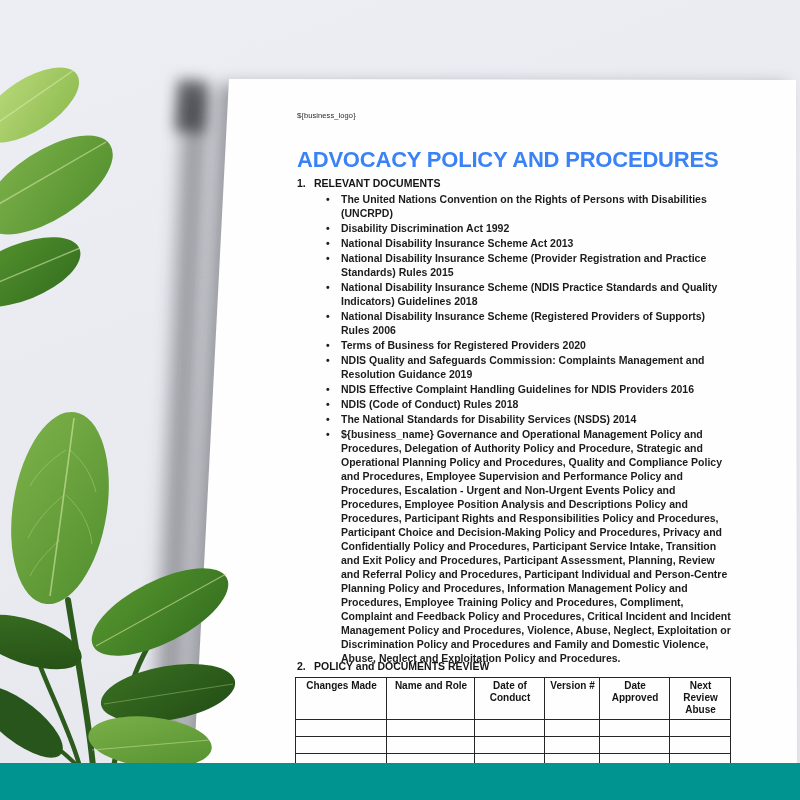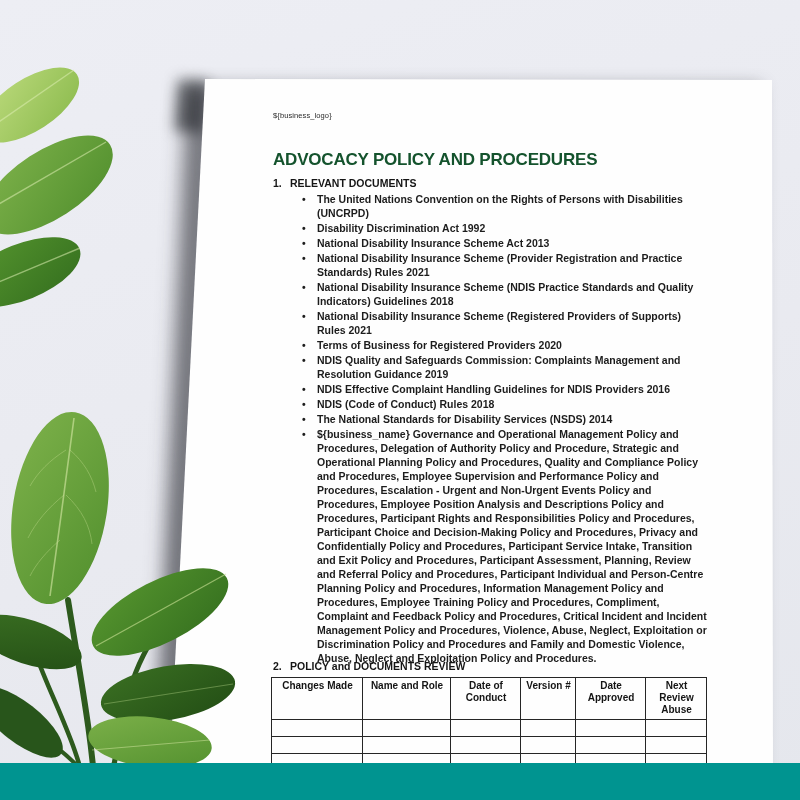--- a/index.html
+++ b/index.html
@@ -14,24 +14,25 @@
     background:rgba(10,12,16,.55);filter:blur(7px);transform:rotate(4deg);
   }
   .edge-shade{
     position:absolute;left:168px;top:90px;width:26px;height:690px;
     background:rgba(20,22,28,.38);filter:blur(9px);transform:rotate(2.6deg);
   }
   .page-wrap{position:absolute;inset:0;filter:drop-shadow(-10px 5px 8px rgba(35,38,46,.40));}
   .page{
     position:absolute;inset:0;background:#fefefe;
     clip-path:polygon(205px 79px,772px 80px,773px 800px,168px 800px);
+    margin-left:24px;
   }
   .doc-content{position:absolute;left:273px;top:111px;width:436px;color:#1c1c1c;}
   .logo-ph{font-size:7.5px;line-height:9px;color:#2a2a2a;letter-spacing:.1px;}
-  .doc-title{margin:31px 0 0 0;font-size:17px;line-height:18px;font-weight:bold;letter-spacing:-.2px;color:#14532d;}
+  .doc-title{margin:31px 0 0 0;font-size:22px;line-height:18px;font-weight:bold;letter-spacing:-.2px;color:#3b82f6;}
   .sec-head{margin-top:9px;font-size:10.5px;line-height:11px;font-weight:bold;display:flex;color:#151515;}
   .sec-num{width:17px;flex:0 0 17px;}
   .bullets{margin:3px 0 0 0;padding:0;font-size:10.5px;line-height:14px;list-style:none;font-weight:bold;}
   .bullets li{position:relative;padding-left:44px;margin-bottom:1px;}
   .bullets li::before{content:"\2022";position:absolute;left:29px;top:0;}
   
   .section-review{position:absolute;left:0;top:541px;width:436px;}
   .review-table{
     border-collapse:collapse;table-layout:fixed;margin:5px 0 0 -2px;width:435px;
     font-size:10px;line-height:12px;
@@ -65,23 +66,23 @@
 
         <div class="sec-head">
           <span class="sec-num">1.</span>
           <span class="sec-label">RELEVANT DOCUMENTS</span>
         </div>
 
         <ul class="bullets">
           <li>The United Nations Convention on the Rights of Persons with Disabilities (UNCRPD)</li>
           <li>Disability Discrimination Act 1992</li>
           <li>National Disability Insurance Scheme Act 2013</li>
-          <li>National Disability Insurance Scheme (Provider Registration and Practice Standards) Rules 2021</li>
+          <li>National Disability Insurance Scheme (Provider Registration and Practice Standards) Rules 2015</li>
           <li>National Disability Insurance Scheme (NDIS Practice Standards and Quality Indicators) Guidelines 2018</li>
-          <li>National Disability Insurance Scheme (Registered Providers of Supports) Rules 2021</li>
+          <li>National Disability Insurance Scheme (Registered Providers of Supports) Rules 2006</li>
           <li>Terms of Business for Registered Providers 2020</li>
           <li>NDIS Quality and Safeguards Commission: Complaints Management and Resolution Guidance 2019</li>
           <li>NDIS Effective Complaint Handling Guidelines for NDIS Providers 2016</li>
           <li>NDIS (Code of Conduct) Rules 2018</li>
           <li>The National Standards for Disability Services (NSDS) 2014</li>
           <li>${business_name} Governance and Operational Management Policy and Procedures, Delegation of Authority Policy and Procedure, Strategic and Operational Planning Policy and Procedures, Quality and Compliance Policy and Procedures, Employee Supervision and Performance Policy and Procedures, Escalation - Urgent and Non-Urgent Events Policy and Procedures, Employee Position Analysis and Descriptions Policy and Procedures, Participant Rights and Responsibilities Policy and Procedures, Participant Choice and Decision-Making Policy and Procedures, Privacy and Confidentially Policy and Procedures, Participant Service Intake, Transition and Exit Policy and Procedures, Participant Assessment, Planning, Review and Referral Policy and Procedures, Participant Individual and Person-Centre Planning Policy and Procedures, Information Management Policy and Procedures, Employee Training Policy and Procedures, Compliment, Complaint and Feedback Policy and Procedures, Critical Incident and Incident Management Policy and Procedures, Violence, Abuse, Neglect, Exploitation or Discrimination Policy and Procedures and Family and Domestic Violence, Abuse, Neglect and Exploitation Policy and Procedures.</li>
         </ul>
 
         <div class="section-review">
           <div class="sec-head">

